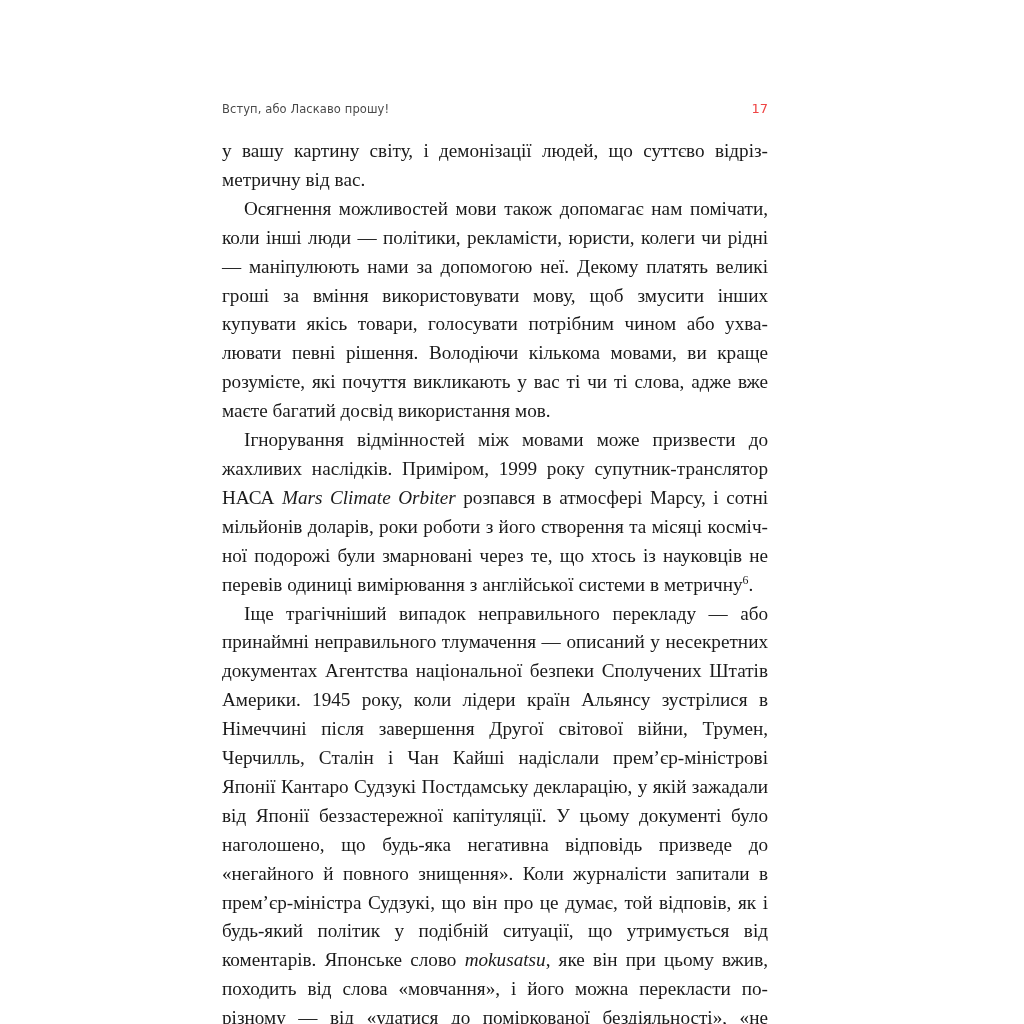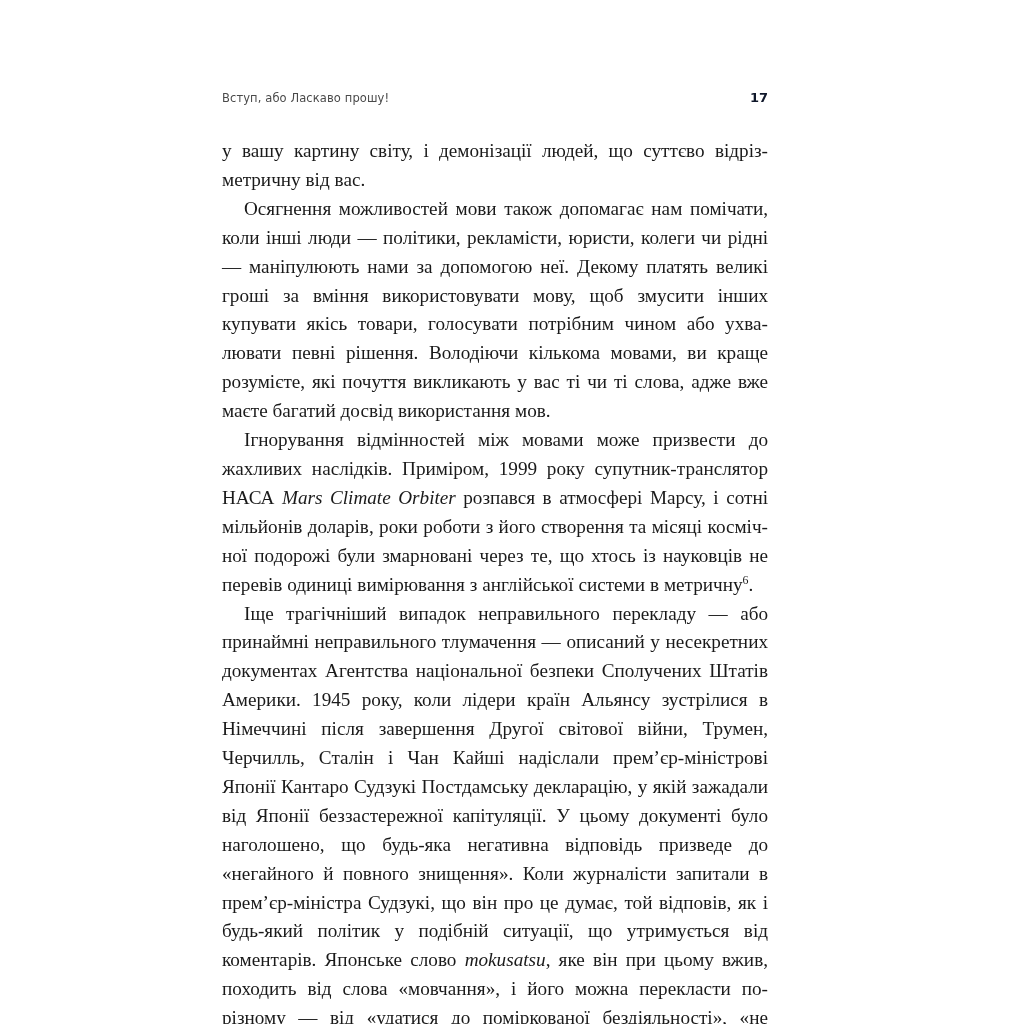--- a/index.html
+++ b/index.html
@@ -21,39 +21,39 @@
     width: 1024px;
     height: 1024px;
     background: #ffffff;
     box-sizing: border-box;
   }
 
   
   .running-head {
     position: absolute;
     left: 222px;
-    top: 90px;
+    top: 101px;
     width: 546px;
     display: flex;
     align-items: baseline;
     justify-content: space-between;
   }
   .running-head-title {
     font-family: "DejaVu Sans", "Liberation Sans", sans-serif;
     font-size: 11.5px;
     font-weight: 400;
     letter-spacing: 0.1px;
     color: #4a4a4a;
     white-space: nowrap;
   }
   .folio {
     font-family: "DejaVu Sans", "Liberation Sans", sans-serif;
     font-size: 13px;
-    font-weight: 700;
-    color: #0f172a;
+    font-weight: 400;
+    color: #ef4444;
   }
 
   
   .textblock {
     position: absolute;
     left: 222px;
     top: 137px;
     width: 546px;
   }
 

